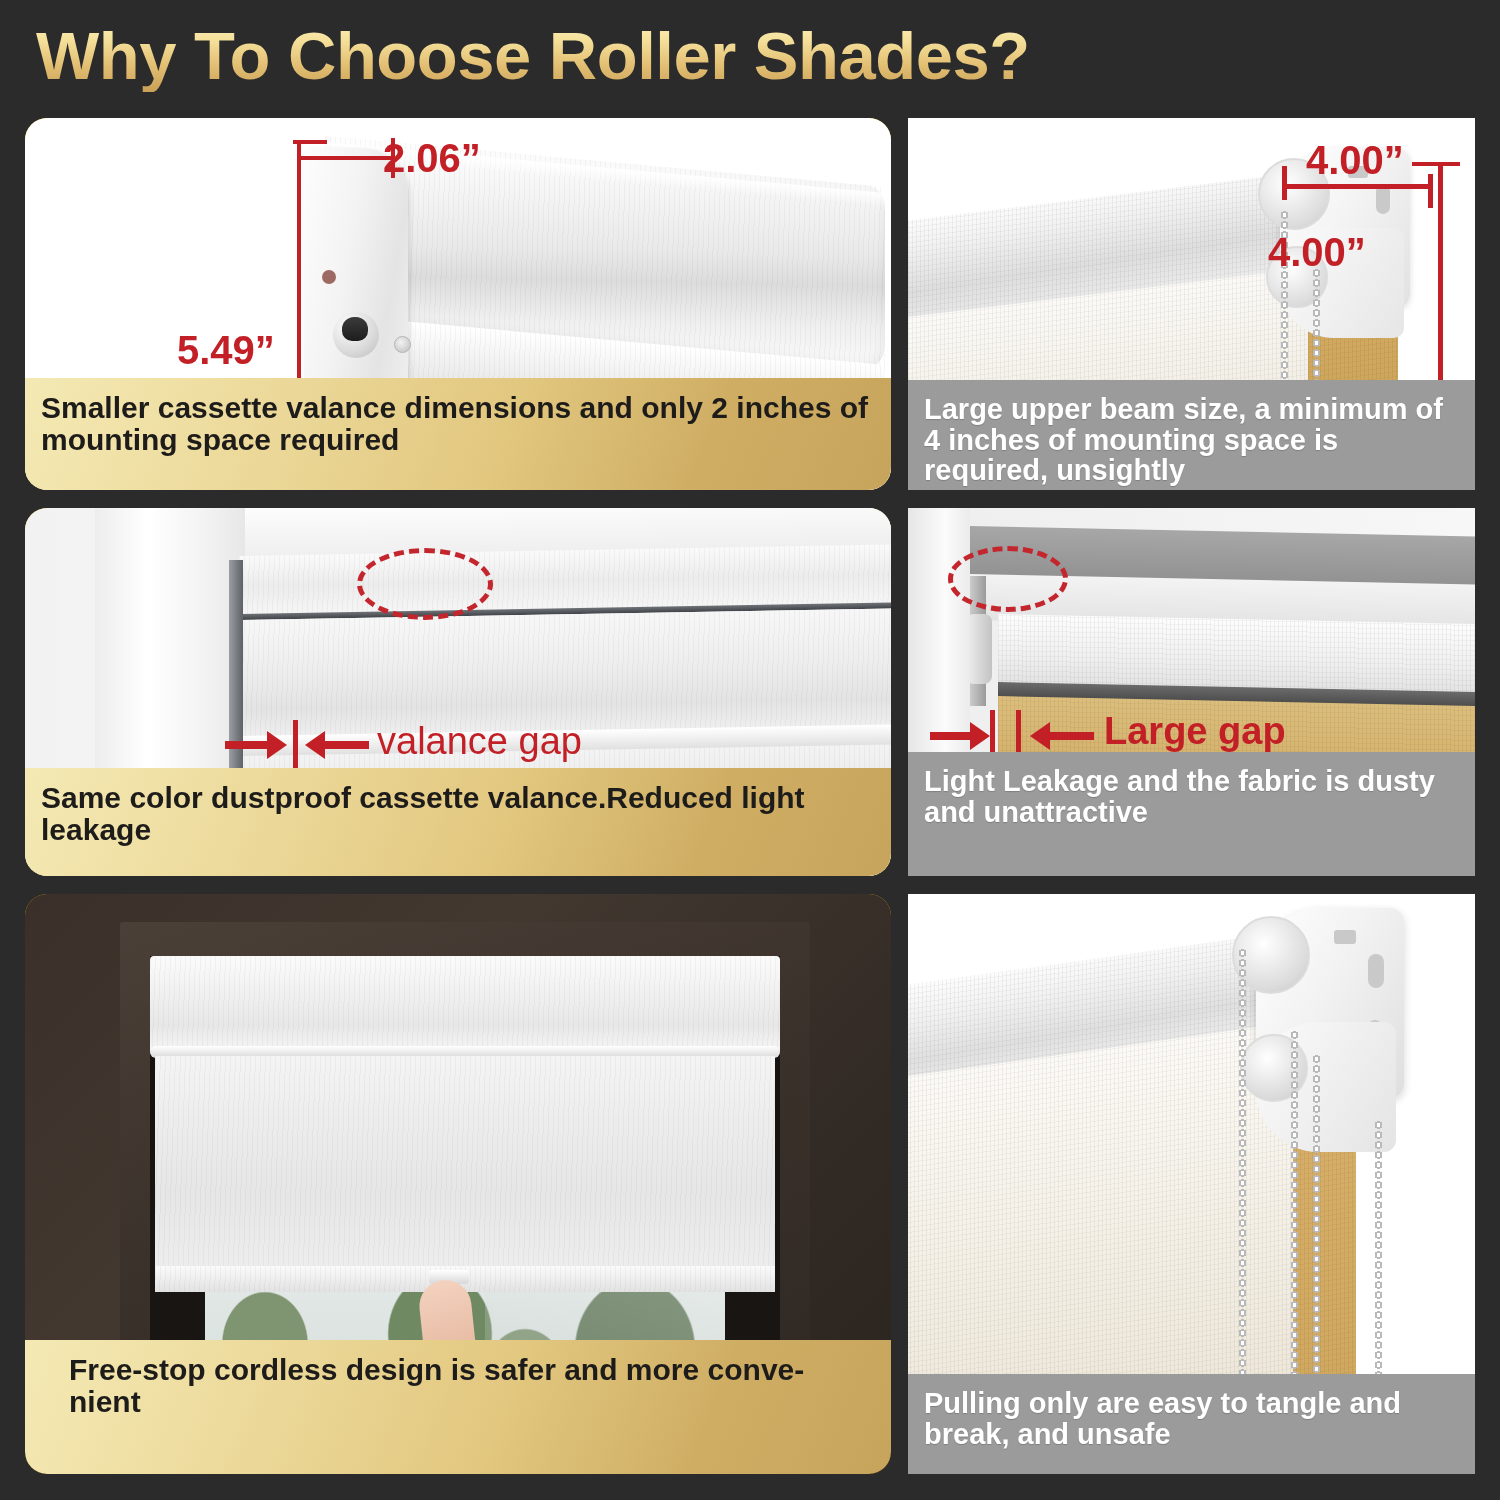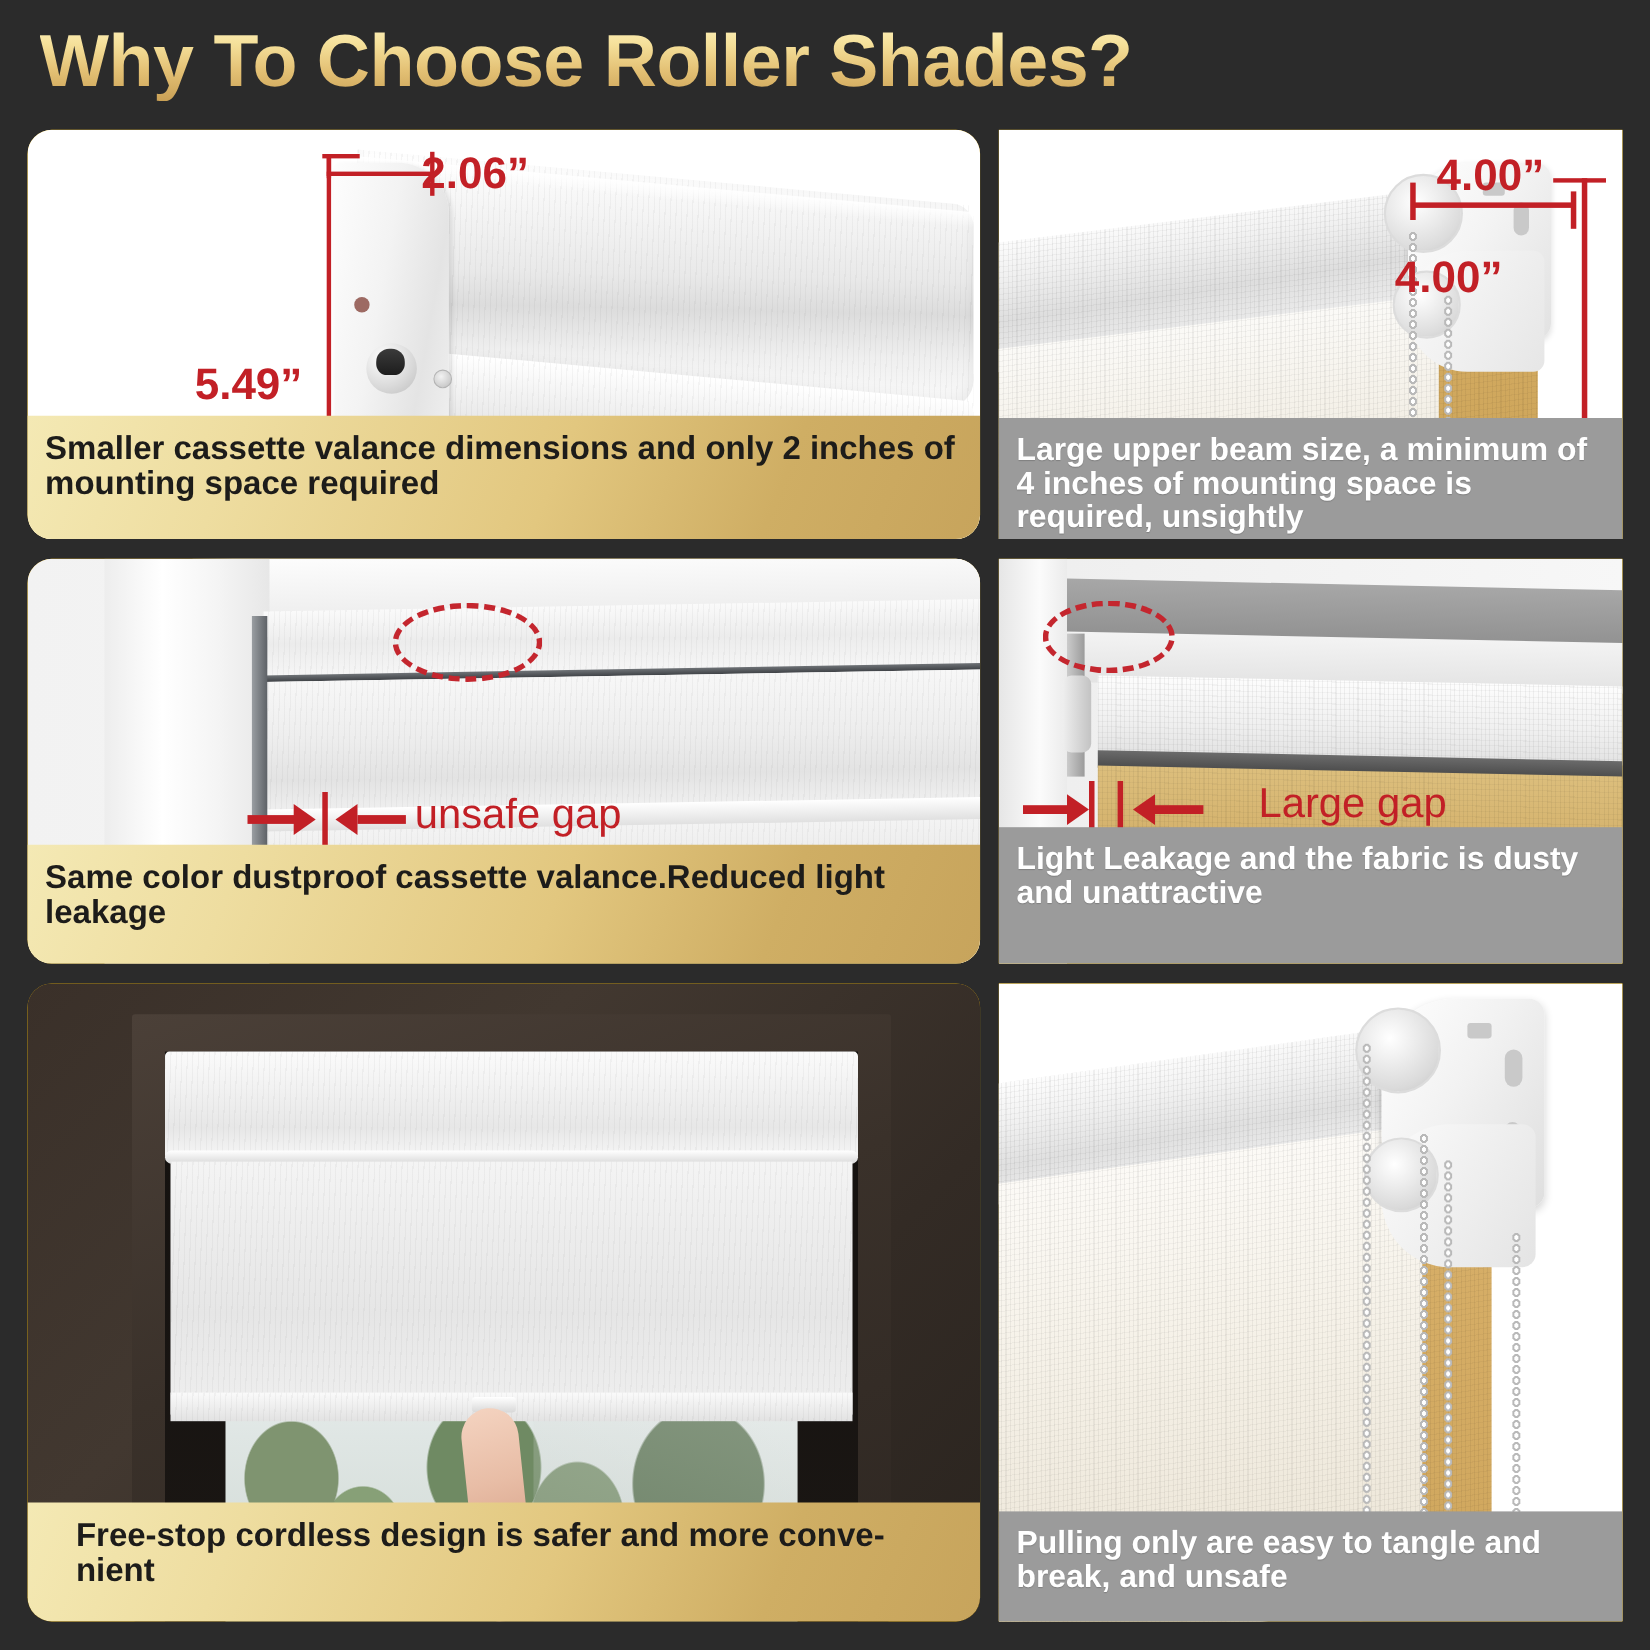--- a/index.html
+++ b/index.html
@@ -470,21 +470,21 @@
       </div>
     <div class="post"></div>
 
     <div class="ellipse" style="left:332px;top:40px;width:136px;height:72px;"></div>
 
     <div class="dimline" style="left:200px;top:233px;width:44px;height:8px;"></div>
     <div style="position:absolute;left:242px;top:223px;width:0;height:0;border-top:14px solid transparent;border-bottom:14px solid transparent;border-left:20px solid #c22026;"></div>
     <div class="dimline" style="left:268px;top:212px;width:5px;height:50px;"></div>
     <div class="dimline" style="left:300px;top:233px;width:44px;height:8px;"></div>
     <div style="position:absolute;left:280px;top:223px;width:0;height:0;border-top:14px solid transparent;border-bottom:14px solid transparent;border-right:20px solid #c22026;"></div>
-    <div class="dimtxt" style="left:352px;top:212px;font-size:38px;font-weight:normal;">unsafe gap</div>
+    <div class="dimtxt" style="left:352px;top:212px;font-size:38px;font-weight:normal;">valance gap</div>
   </div>
   <div class="cap gold" style="height:108px;">Same color dustproof cassette valance.Reduced light leakage</div>
 </div>
 
 <div class="panel right" id="p4">
   <div class="art">
     <div class="wall"></div>
     <div class="ceilingDark"></div>
     <div class="ceilLight"></div>
     <div class="beam">
@@ -499,21 +499,21 @@
     <div class="clip"></div>
 
     <div class="ellipse" style="left:40px;top:38px;width:120px;height:66px;"></div>
 
     <div class="dimline" style="left:22px;top:224px;width:42px;height:8px;"></div>
     <div style="position:absolute;left:62px;top:214px;width:0;height:0;border-top:14px solid transparent;border-bottom:14px solid transparent;border-left:20px solid #c22026;"></div>
     <div class="dimline" style="left:82px;top:202px;width:5px;height:52px;"></div>
     <div class="dimline" style="left:108px;top:202px;width:5px;height:52px;"></div>
     <div class="dimline" style="left:142px;top:224px;width:44px;height:8px;"></div>
     <div style="position:absolute;left:122px;top:214px;width:0;height:0;border-top:14px solid transparent;border-bottom:14px solid transparent;border-right:20px solid #c22026;"></div>
-    <div class="dimtxt" style="left:196px;top:202px;font-size:38px;font-weight:normal;margin-left:40px;">Large gap</div>
+    <div class="dimtxt" style="left:196px;top:202px;font-size:38px;font-weight:bold;">Large gap</div>
   </div>
   <div class="cap gray" style="height:124px;">Light Leakage and the fabric is dusty and unattractive</div>
 </div>
 
 <div class="panel left" id="p5">
   <div class="art">
     <div class="room"></div>
     <div class="wframe"></div>
     <div class="winOpen"></div>
     <div class="sky"></div>
@@ -526,21 +526,21 @@
     <div class="shadeBody">
         <div class="tex"></div>
       </div>
     <div class="hemBar">
         <div class="tex"></div>
       </div>
     <div class="tab"></div>
     <div class="arm"></div>
     <div class="hand"></div>
   </div>
-  <div class="cap gold" style="height:108px;padding-left:44px;">Free-stop cordless design is safer and more conve-nient</div>
+  <div class="cap gold" style="height:134px;padding-left:44px;">Free-stop cordless design is safer and more conve-nient</div>
 </div>
 
 <div class="panel right" id="p6">
   <div class="art">
     <div class="bgw"></div>
     <div class="tube">
         <div class="texv"></div>
       </div>
     <div class="fabGold">
         <div class="texv"></div>

